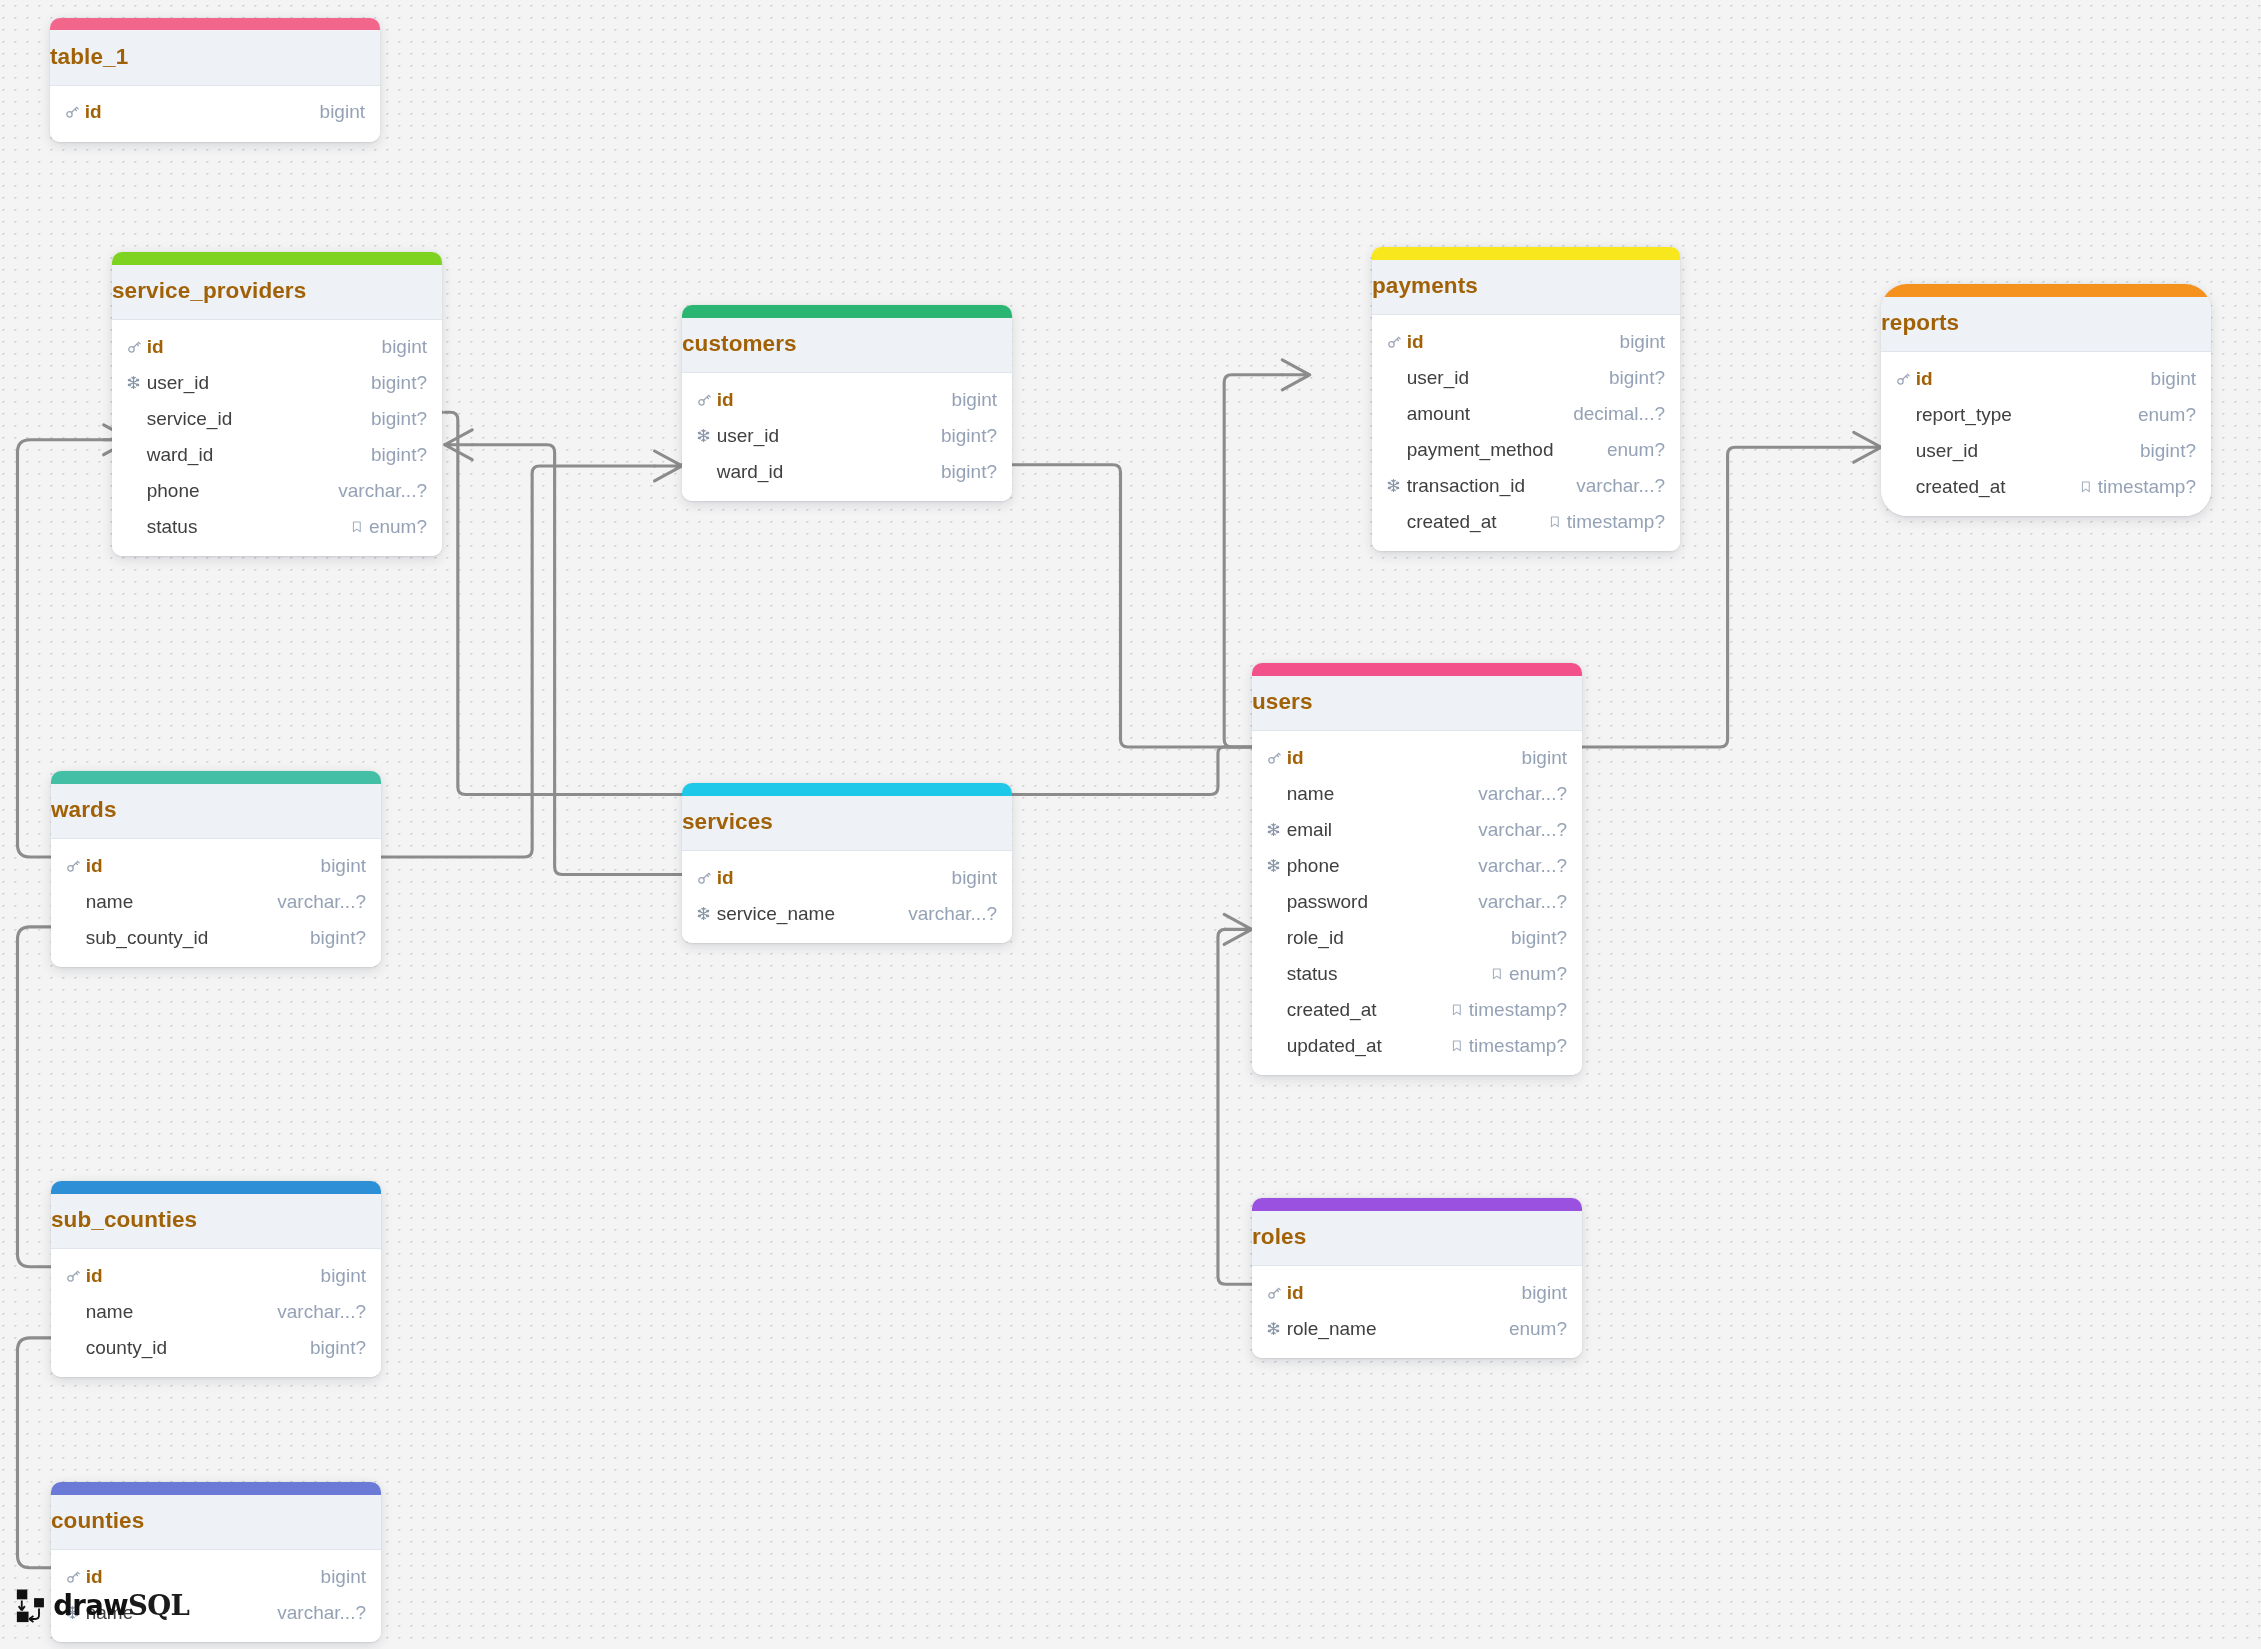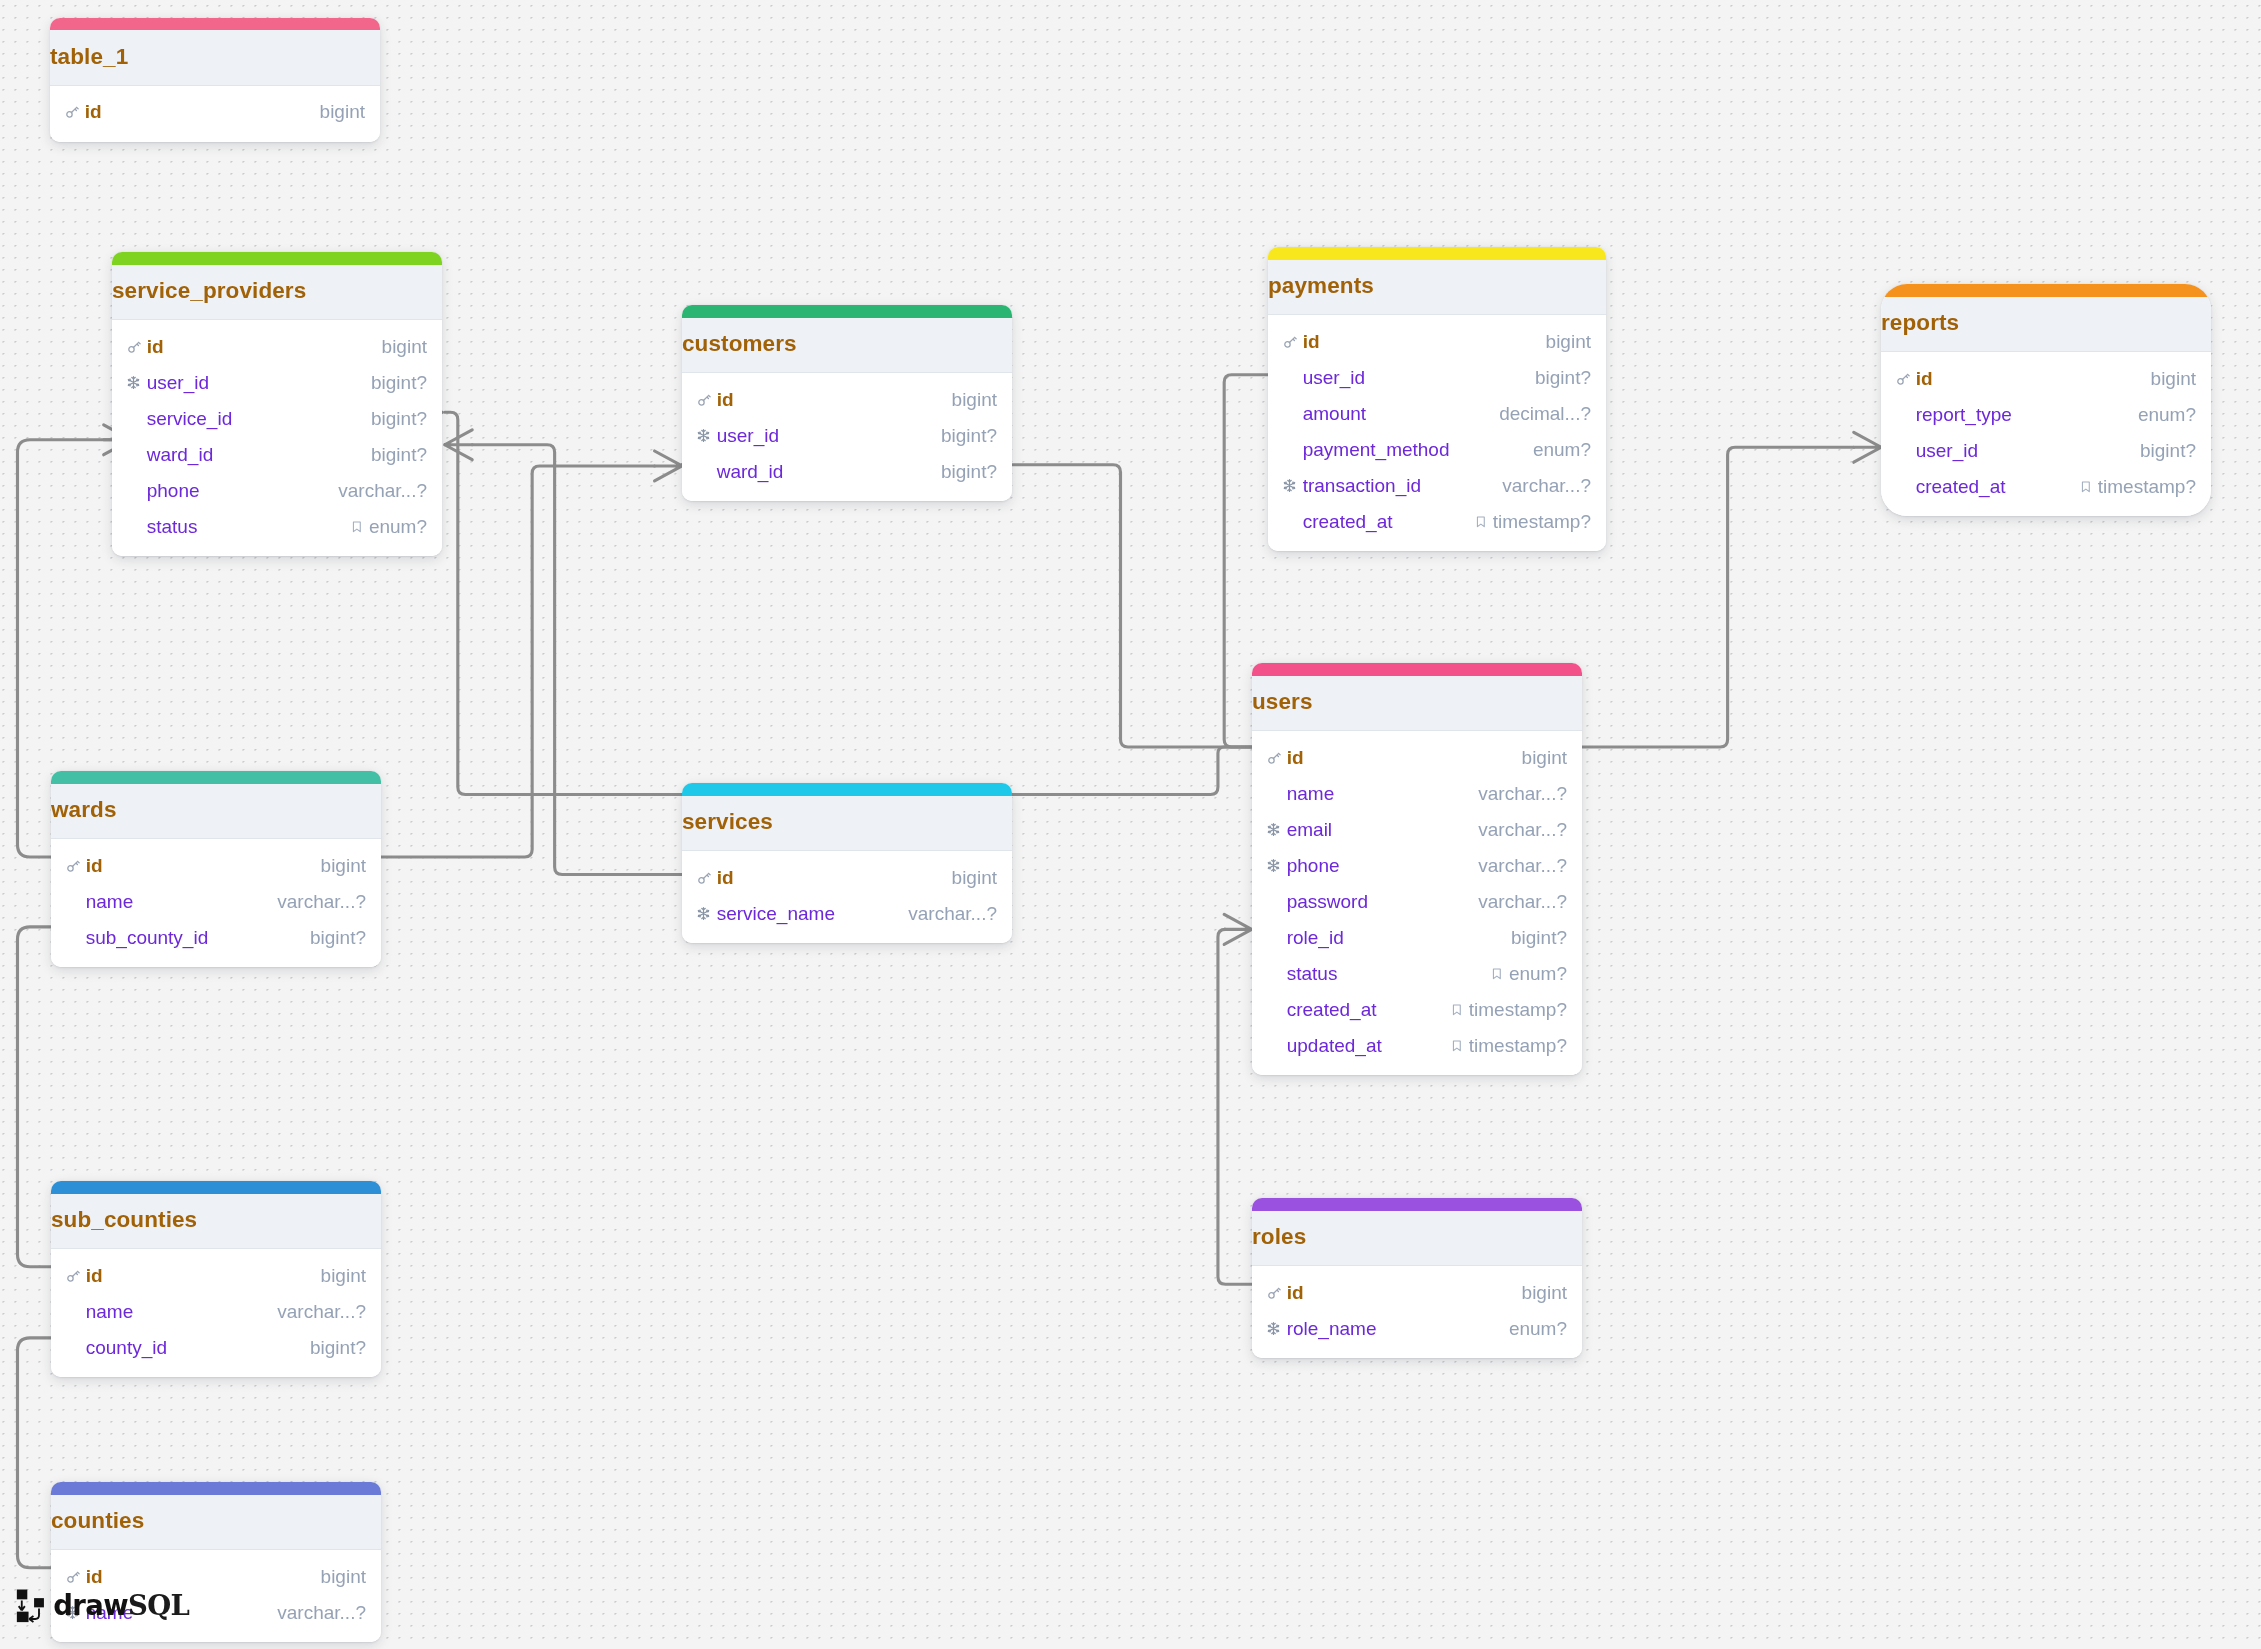--- a/index.html
+++ b/index.html
@@ -76,21 +76,21 @@
     min-width: 21px;
     display: flex;
     align-items: center;
     justify-content: flex-start;
     color: #9aa4b4;
   }
   .col-icon svg { display:block; }
   .col-name {
     flex: 1;
     font-size: 19px;
-    color: #6d28d9;
+    color: #404040;
     white-space: nowrap;
   }
   .col-name.pk {
     font-weight: bold;
     color: #a16207;
   }
   .col-type {
     font-size: 19px;
     color: #95a2b6;
     white-space: nowrap;
@@ -273,21 +273,21 @@
           </div>
           <div class="col-row">
             <span class="col-icon"></span>
             <span class="col-name">ward_id</span>
             <span class="col-type">
               <span>bigint?</span>
             </span>
           </div>
         </div>
       </div>
-      <div class="table-card" style="left: 1268px; top: 247px; width: 338px;">
+      <div class="table-card" style="left: 1372px; top: 247px; width: 308px; border-radius: 9px;">
         <div class="accent-bar" style="background: rgb(248, 231, 28);"></div>
         <div class="card-title">payments</div>
         <div class="col-list">
           <div class="col-row">
             <span class="col-icon">
               <svg width="16" height="16" viewBox="0 0 24 24" fill="none" stroke="#9aa4b4" stroke-width="1.9" stroke-linecap="round" stroke-linejoin="round">
                 <circle cx="8.2" cy="15.6" r="4"></circle>
                 <path d="M11.1 12.8 L19 5 M16.4 7.6 L18.6 9.8 M19 5 L21.2 7.2"></path>
               </svg>
             </span>

